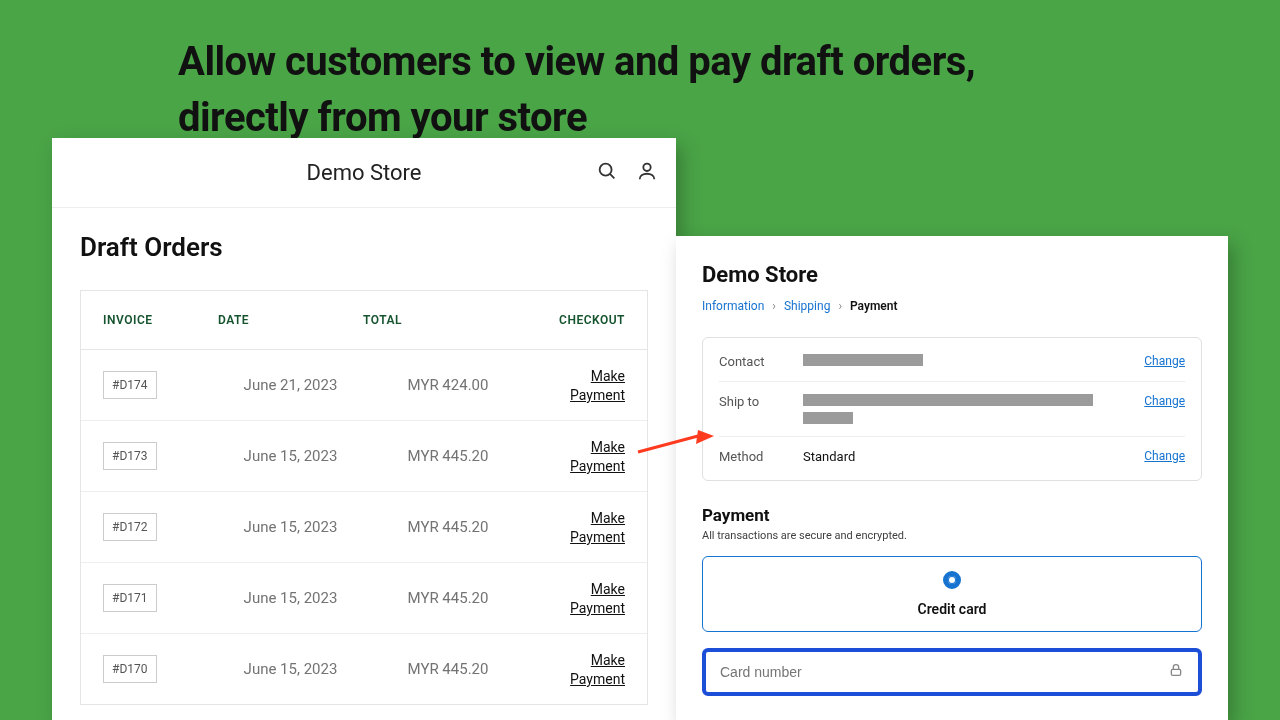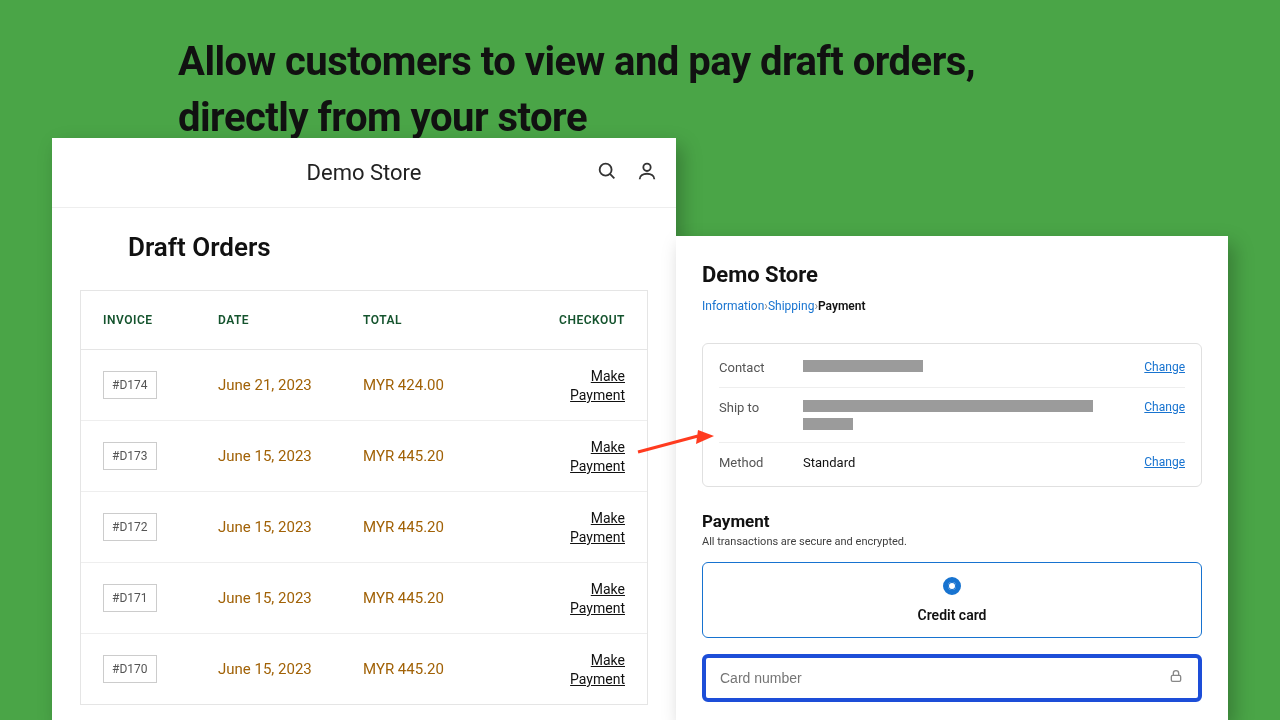--- a/index.html
+++ b/index.html
@@ -48,21 +48,20 @@
     gap: 18px;
   }
   .icon-btn { cursor: pointer; }
 
   .store-body { padding: 24px 28px; }
   .page-heading {
     font-size: 26px;
     font-weight: 600;
     color: #111;
     margin-bottom: 28px;
-    margin-left: 48px;
   }
 
   .orders-table {
     border: 1px solid #e5e5e5;
   }
   .orders-head {
     display: grid;
     grid-template-columns: 115px 145px 170px 1fr;
     padding: 22px 22px;
     font-size: 12px;
@@ -84,21 +83,22 @@
   .invoice-badge {
     border: 1px solid #ccc;
     padding: 6px 8px;
     font-size: 12px;
     color: #555;
     display: inline-block;
     width: fit-content;
   }
   .order-date, .order-total {
     font-size: 15px;
-    color: #a16207;
+    color: #737373;
+    text-align: center;
   }
   .order-checkout { text-align: right; }
   .make-payment {
     font-size: 14px;
     color: #111;
     text-decoration: underline;
     cursor: pointer;
   }
 
   
@@ -115,21 +115,22 @@
   .checkout-store {
     font-size: 22px;
     font-weight: 700;
     color: #111;
     margin-bottom: 12px;
   }
   .breadcrumb {
     font-size: 12px;
     display: flex;
     align-items: flex-end;
-    margin-bottom: 30px;
+    gap: 8px;
+    margin-bottom: 24px;
   }
   .breadcrumb .bc-link { color: #1773d0; }
   .breadcrumb .bc-current { color: #111; font-weight: 600; }
   .breadcrumb .bc-sep { color: #888; }
 
   .summary-card {
     border: 1px solid #e0e0e0;
     border-radius: 6px;
     padding: 4px 16px;
   }

